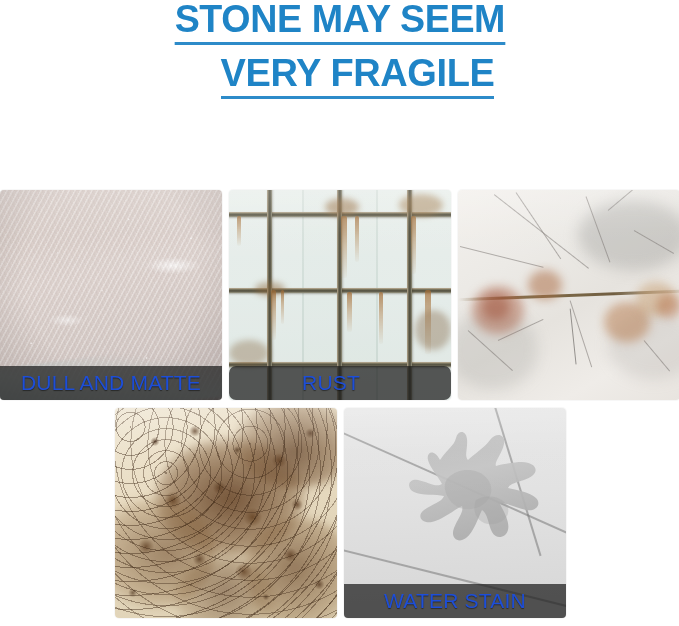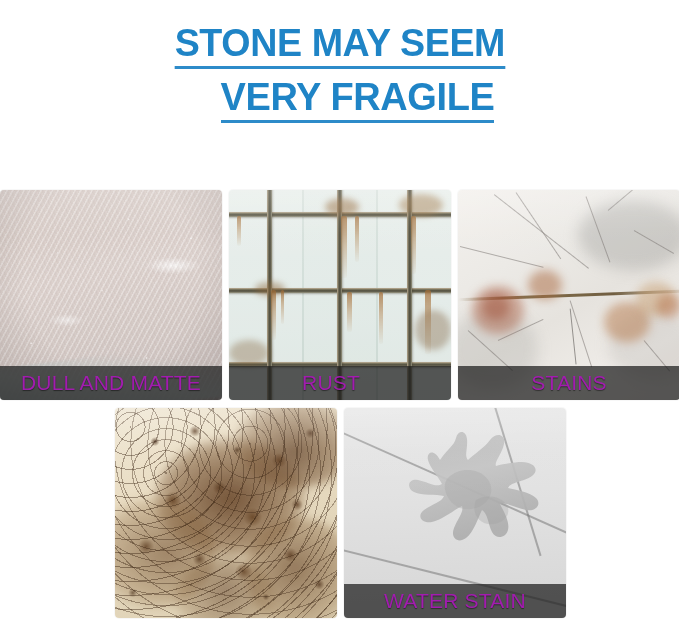--- a/index.html
+++ b/index.html
@@ -13,23 +13,23 @@
     position: relative;
     overflow: hidden;
     font-family: "Liberation Sans", sans-serif;
     -webkit-font-smoothing: antialiased;
   }
 
   
   .headline {
     position: absolute;
     left: 0;
-    top: 16px;
+    top: 0;
     width: 679px;
-    padding-top: 8px;
+    padding-top: 0;
     text-align: center;
   }
   .headline-line {
     display: block;
     text-align: center;
     line-height: 1.0;
     margin: 0;
   }
   .headline-text {
     display: inline-block;
@@ -80,32 +80,32 @@
     inset: 0;
     overflow: hidden;
   }
   .tile-caption {
     position: absolute;
     left: 0;
     right: 0;
     bottom: 0;
     height: 34px;
     background: rgba(28,28,28,0.72);
-    color: #a21caf;
+    color: #1d4ed8;
     font-family: "Liberation Sans", sans-serif;
     font-size: 21px;
     font-weight: 400;
     letter-spacing: 0.2px;
     display: flex;
     align-items: center;
     justify-content: center;
     text-transform: uppercase;
     text-shadow: 0 1px 1px rgba(0,0,0,0.45);
   }
-  .tile-caption.cap-left { justify-content: center; padding-right: 18px; }
+  .tile-caption.cap-left { justify-content: center; padding-right: 18px; border-radius: 7px; }
 
   
   .art-dull {
     background:
       radial-gradient(ellipse 40px 12px at 78% 36%, rgba(255,255,255,0.85), rgba(255,255,255,0) 70%),
       radial-gradient(ellipse 26px 9px at 30% 62%, rgba(255,255,255,0.6), rgba(255,255,255,0) 70%),
       linear-gradient(168deg, #d9cdc8 0%, #ddd2cd 18%, #e2d8d4 40%, #dbd1cd 62%, #d4cac7 82%, #cfc7c5 100%);
       position:absolute; inset:0;
   }
   .art-dull::before {
@@ -321,21 +321,20 @@
         <div class="stain-spot" style="left:14px;  top:96px;  width:52px; height:48px; background:rgba(168,92,62,0.45);"></div>
         <div class="stain-spot" style="left:24px;  top:104px; width:28px; height:26px; background:rgba(152,70,46,0.45);"></div>
         <div class="stain-spot" style="left:70px;  top:80px;  width:34px; height:30px; background:rgba(170,104,62,0.5);"></div>
         <div class="stain-spot" style="left:146px; top:112px; width:46px; height:40px; background:rgba(178,110,60,0.45);"></div>
         <div class="stain-spot" style="left:178px; top:92px;  width:40px; height:34px; background:rgba(190,140,84,0.4);"></div>
         <div class="stain-spot" style="left:198px; top:104px; width:26px; height:24px; background:rgba(172,96,52,0.4);"></div>
 
         <div class="marble-vein" style="left:112px; top:118px; width:56px; height:1.4px; background:rgba(90,86,84,0.6); transform:rotate(84deg);"></div>
       </div>
       <div class="gloss"></div>
-      <div class="tile-caption">STAINS</div>
     </div>
   </div>
 
   <div class="row row-bottom">
 
     <div class="tile">
       <div class="tile-art art-corr">
         <div class="corr-mass" style="left:40px;  top:30px;  width:150px; height:120px; background:radial-gradient(ellipse at 50% 50%, rgba(92,56,28,0.82) 0%, rgba(110,72,38,0.5) 55%, rgba(140,104,60,0) 85%);"></div>
         <div class="corr-mass" style="left:120px; top:-10px; width:120px; height:90px;  background:radial-gradient(ellipse at 50% 60%, rgba(86,52,26,0.7) 0%, rgba(110,72,38,0.4) 55%, rgba(140,104,60,0) 85%);"></div>
         <div class="corr-mass" style="left:-20px; top:90px;  width:120px; height:110px; background:radial-gradient(ellipse at 60% 50%, rgba(100,64,32,0.55) 0%, rgba(130,92,50,0.3) 58%, rgba(150,116,70,0) 85%);"></div>

